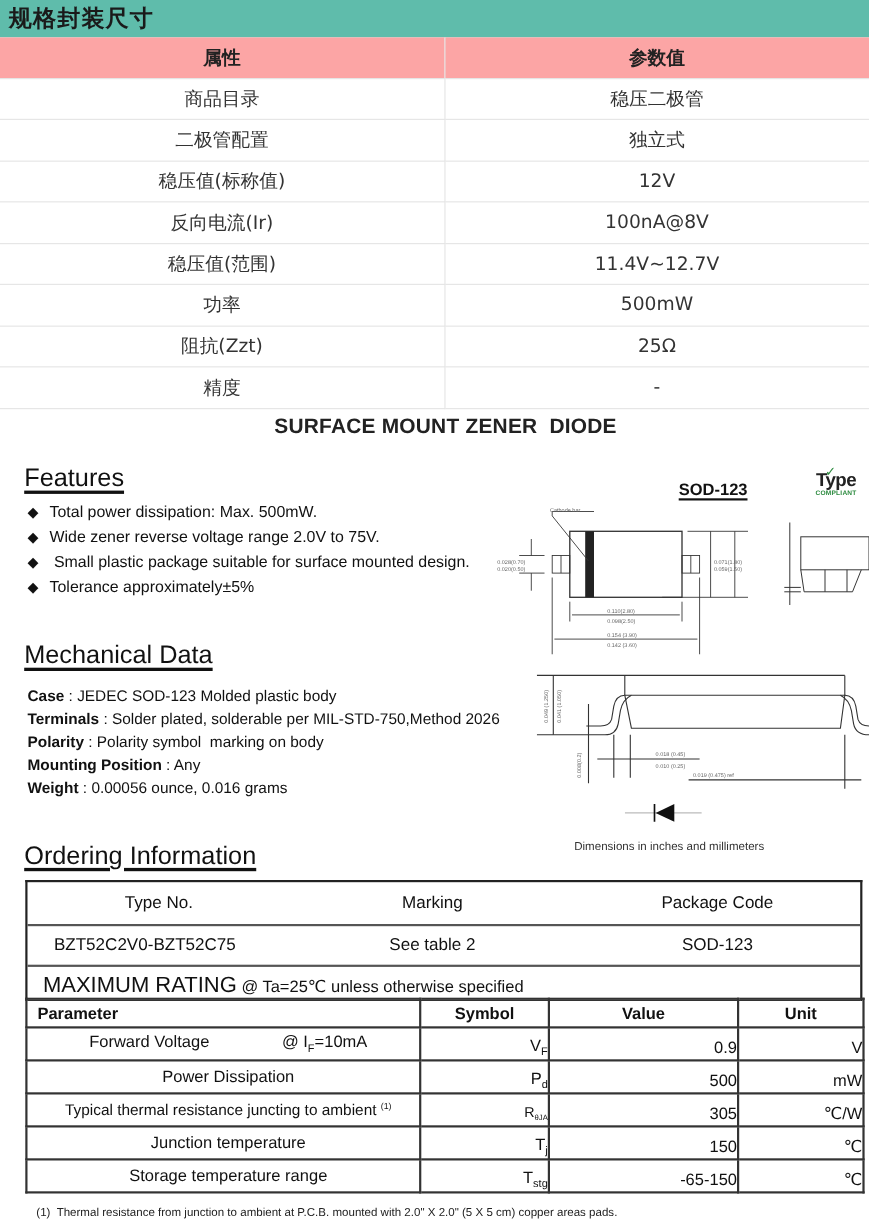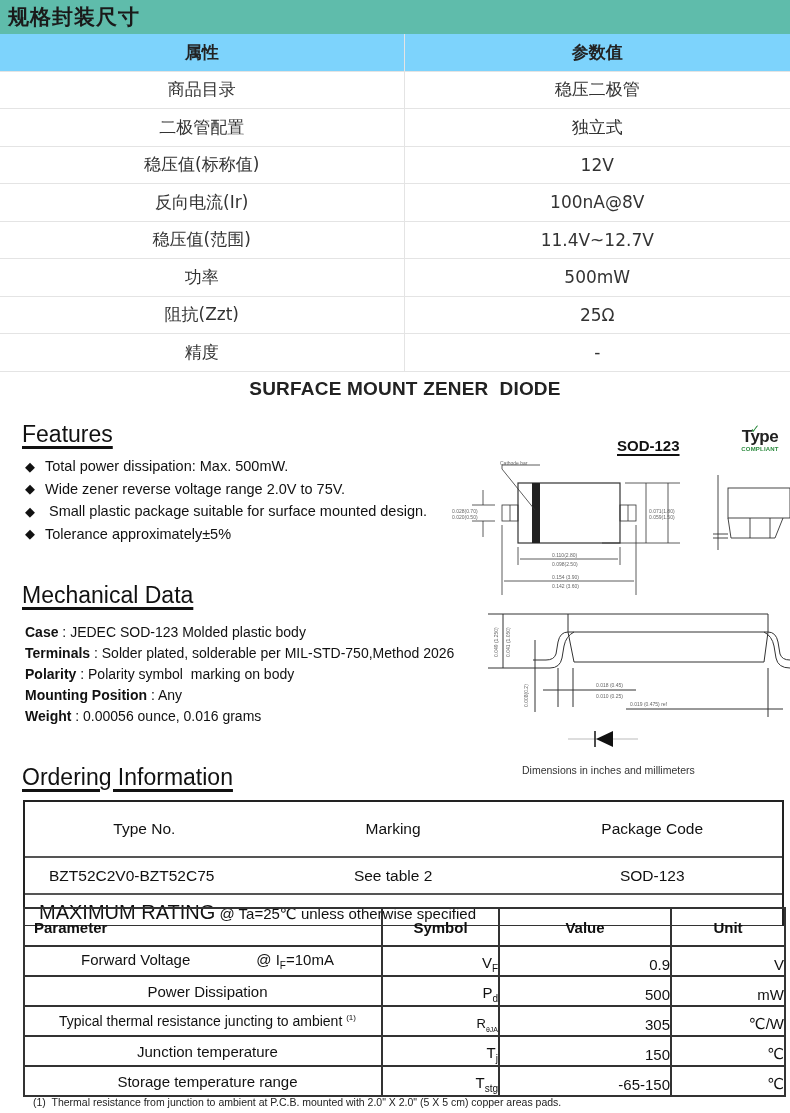--- a/index.html
+++ b/index.html
@@ -19,21 +19,21 @@
     font-family: "DejaVu Sans", sans-serif;
   }
   .spec-table col.c1 { width: 404px; }
   .spec-table col.c2 { width: 386px; }
   .spec-table th, .spec-table td {
     border-right: 1px solid #e4e4e4; border-bottom: 1px solid #e4e4e4;
     text-align: center; height: 37.5px; font-size: 17px; color: #333;
     font-weight: normal;
   }
   .spec-table th:last-child, .spec-table td:last-child { border-right: none; }
-  .spec-table thead tr { background: #7dd3fc; }
+  .spec-table thead tr { background: #fca5a5; }
   .spec-table th { font-weight: bold; color: #222; height: 37px; }
 
   
   .ds-title {
     position: absolute; left: 0; top: 378px; width: 810px; text-align: center;
     font-weight: bold; font-size: 19px; color: #222; letter-spacing: 0.2px;
   }
   .section-heading {
     position: absolute; left: 22px; font-weight: normal; font-size: 23px; color: #111;
     text-decoration: underline; text-decoration-thickness: 3px; text-underline-offset: 4px;
@@ -53,33 +53,33 @@
   .rohs .main { font-weight: bold; font-size: 17px; color: #222; line-height: 18px; letter-spacing: -0.5px; }
   .rohs .sub { font-weight: bold; font-size: 6px; color: #2b8a3e; letter-spacing: 0.2px; }
   .rohs .check { position: absolute; left: 12px; top: -6px; color: #2b8a3e; font-size: 12px; font-weight: bold; }
 
   .drawing { position: absolute; }
   .dim-text { font-size: 5px; fill: #666; font-family: "Liberation Sans", sans-serif; }
   .dim-caption { position: absolute; left: 522px; top: 764px; font-size: 10.5px; color: #333; }
 
   
   .rating-box { position: absolute; left: 23px; top: 800px; width: 761px; border: 2px solid #222; border-bottom: none; }
-  .ord-row { display: flex; height: 56px; align-items: center; border-bottom: 2px solid #555; font-size: 15.5px; color: #111; }
+  .ord-row { display: flex; height: 40px; align-items: center; border-bottom: 2px solid #555; font-size: 15.5px; color: #111; }
   .ord-row.data { height: 37px; }
   .ord-row .a { width: 240px; text-align: center; }
   .ord-row .b { width: 260px; text-align: center; }
   .ord-row .c { width: 261px; text-align: center; }
   .ord-row.data .a { text-align: left; padding-left: 24px; }
   .max-title { height: 31px; font-size: 20px; color: #111; padding-left: 14px; line-height: 34px; border-bottom: 1px solid #333; }
   .max-title .cond { font-size: 15px; }
 
   .rt { position: absolute; left: 23px; top: 907px; width: 761px; border-collapse: collapse; table-layout: fixed; }
   .rt col.p { width: 358px; } .rt col.s { width: 117px; } .rt col.v { width: 172px; } .rt col.u { width: 114px; }
   .rt th, .rt td { border: 2px solid #333; font-size: 15px; color: #111; height: 30px; }
-  .rt th { font-weight: bold; text-align: center; height: 38px; }
+  .rt th { font-weight: bold; text-align: center; height: 26px; }
   .rt th.left, .rt td.left { text-align: left; padding-left: 9px; }
   .rt td { text-align: right; }
   .rt td.left { font-size: 15px; text-align: center; }
   .rt td.sym { font-size: 15px; padding-top: 6px; }
   .rt td.val { padding-top: 6px; }
   .rt td.unit { padding-top: 6px; }
   .rt sub { font-size: 10px; }
   .rt sup { font-size: 8px; }
   .rt .cond { margin-left: 66px; }
   .footnote { position: absolute; left: 33px; top: 1096px; font-size: 10.5px; color: #222; }

